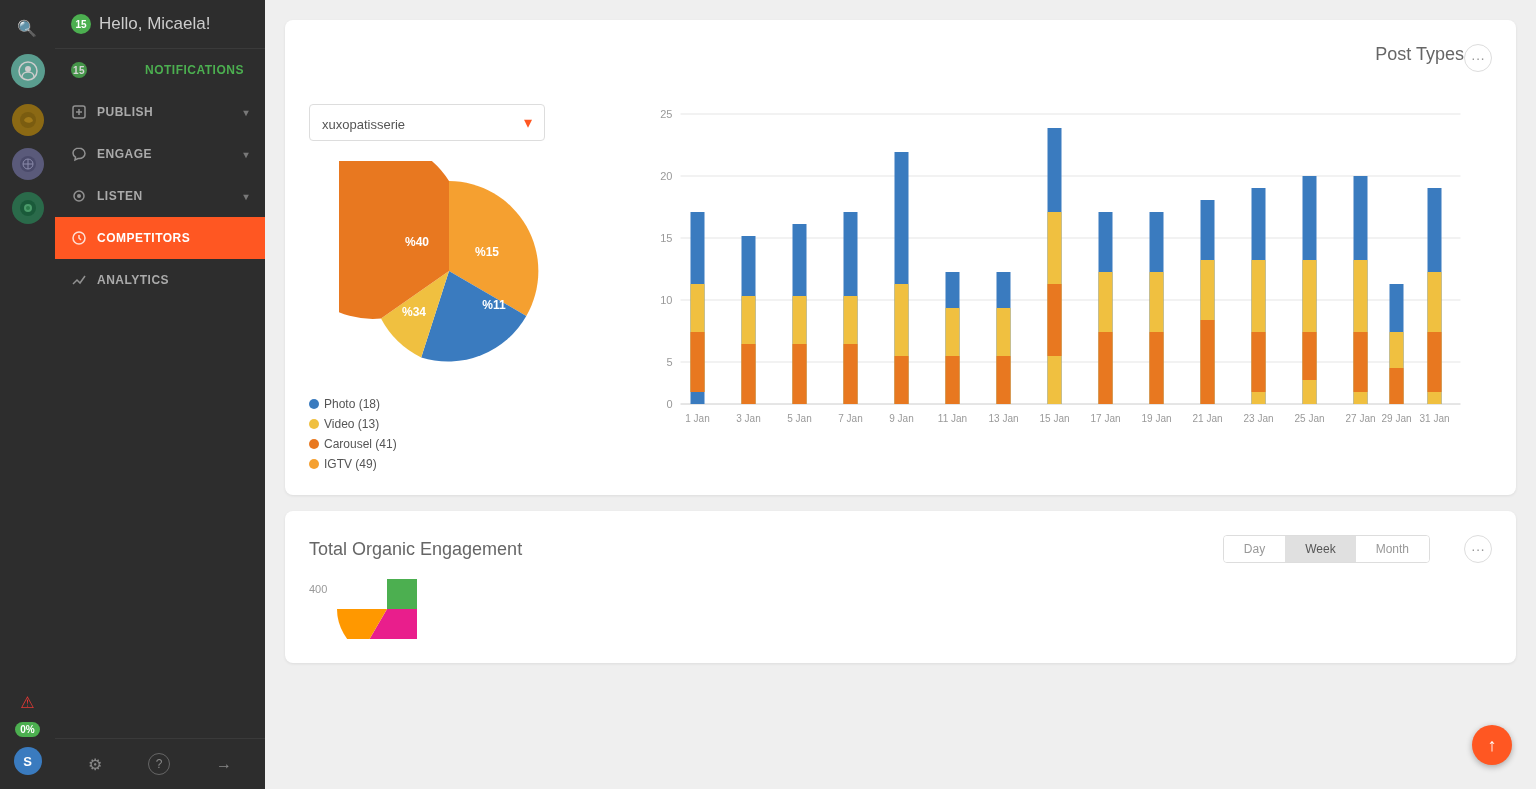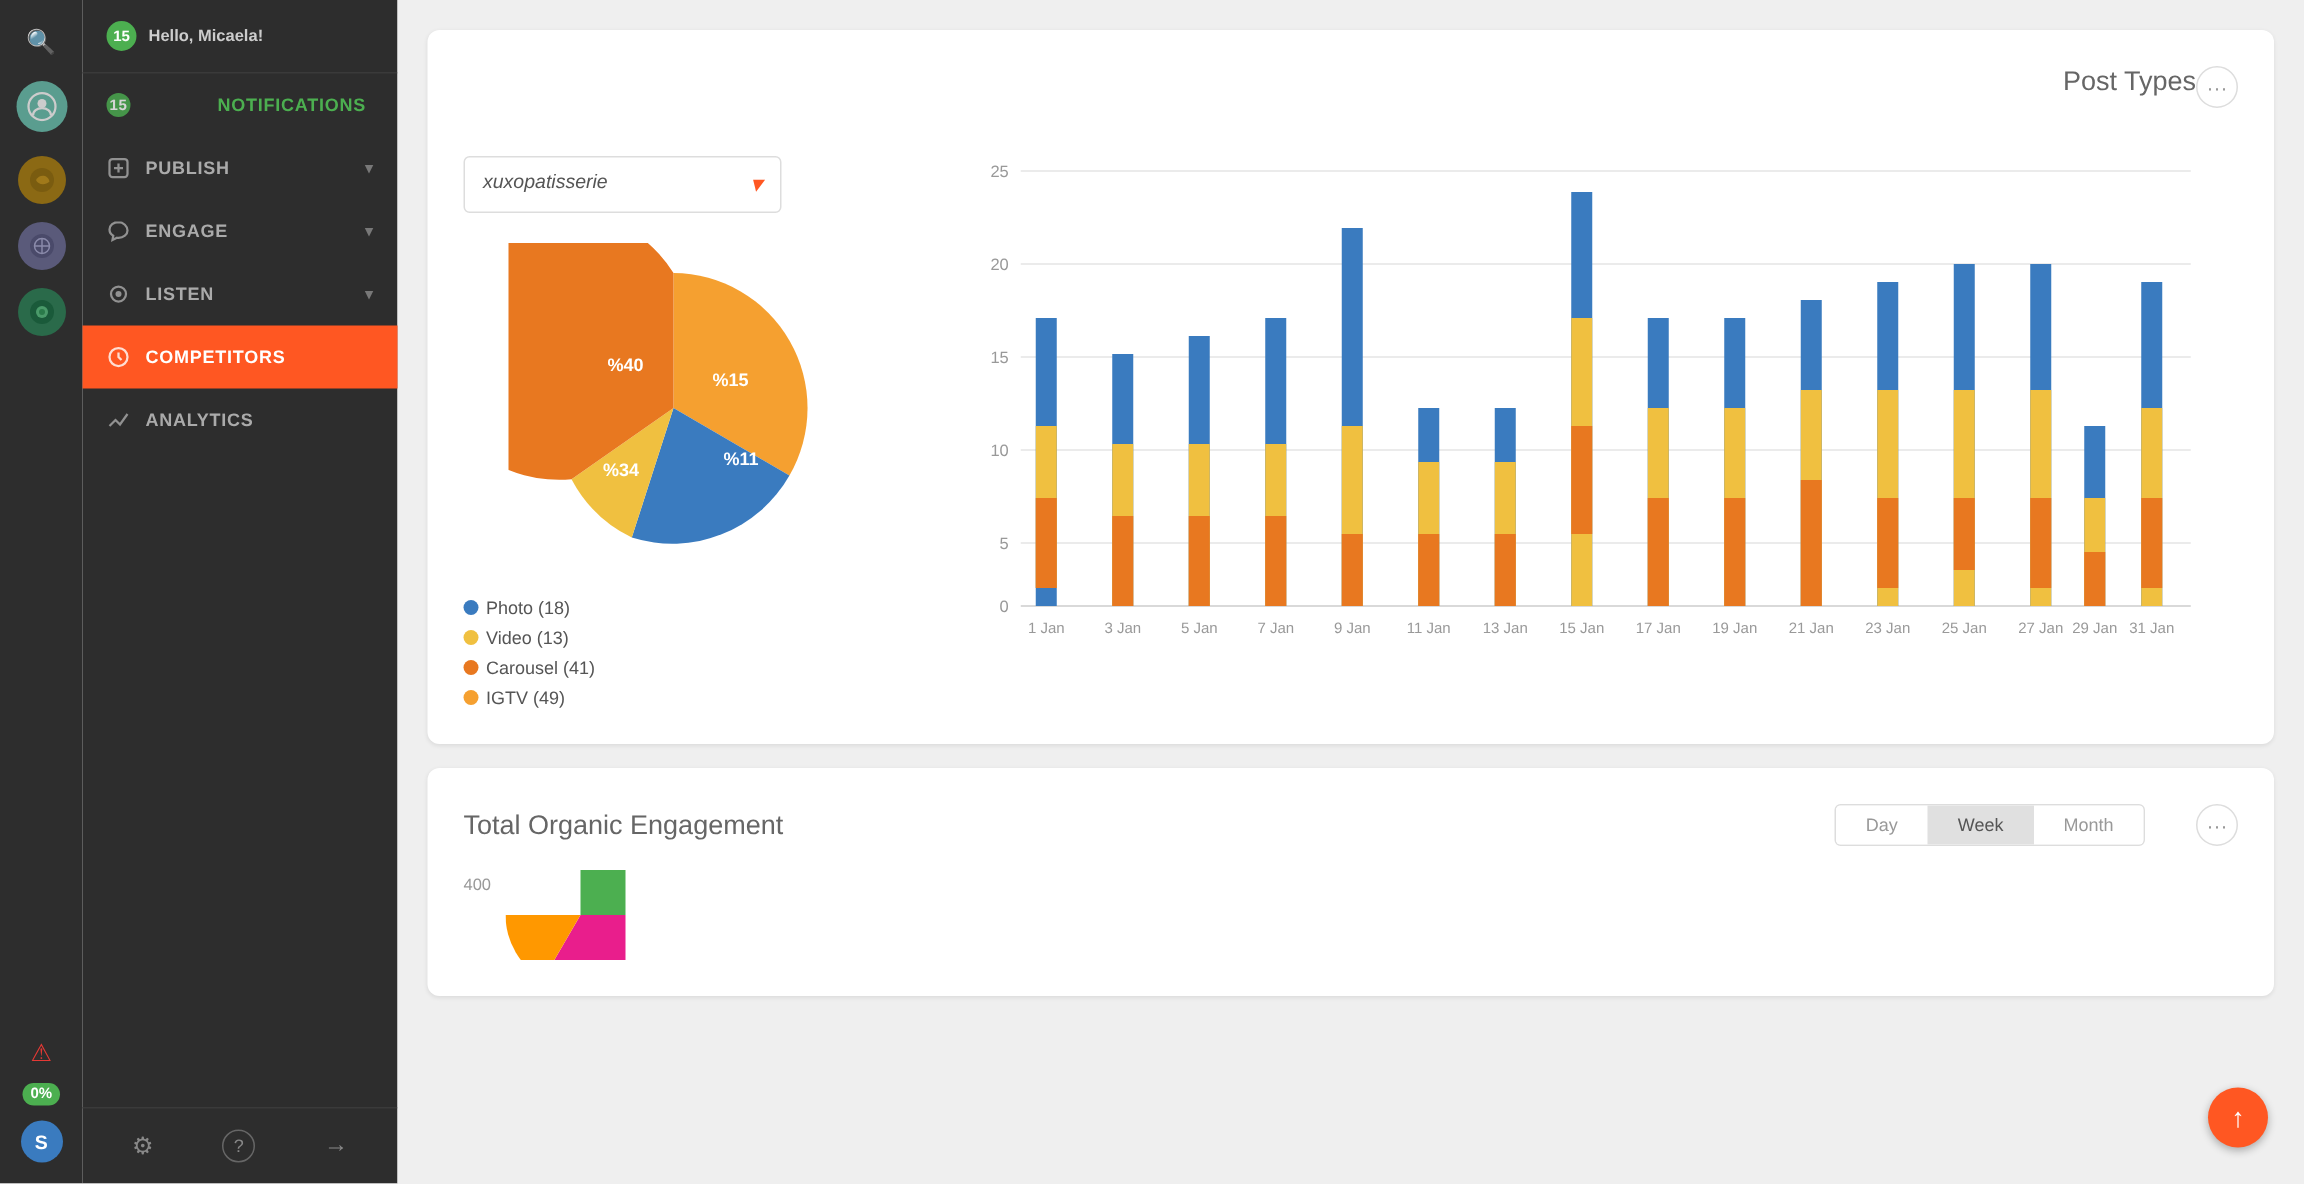--- a/index.html
+++ b/index.html
@@ -130,28 +130,27 @@
       color: #999;
       font-size: 14px;
     }
 
     
     .dropdown {
       border: 1px solid #ddd;
       border-radius: 4px;
       padding: 8px 12px;
       display: flex;
-      align-items: flex-start;
+      align-items: flex-end;
       justify-content: space-between;
-      width: 212px;
+      width: 236px;
       cursor: pointer;
       font-size: 13px;
       color: #555;
       margin-bottom: 20px;
-      font-style: italic;
     }
     .dropdown-chevron { color: #ff5722; font-size: 16px; }
 
     
     .chart-row {
       display: flex;
       gap: 20px;
       align-items: flex-start;
     }
     .pie-section {
@@ -279,21 +278,21 @@
   <div class="icon-strip-bottom">
     <div style="color:#e53935; font-size:16px;">⚠</div>
     <div style="background:#4CAF50; color:white; border-radius:10px; padding:2px 5px; font-size:10px; font-weight:bold;">0%</div>
     <div style="background:#3a7bbf; color:white; border-radius:50%; width:28px; height:28px; display:flex; align-items:center; justify-content:center; font-size:13px; font-weight:bold;">S</div>
   </div>
 </div>
 
 <div class="sidebar">
   <div class="sidebar-header">
     <div class="sidebar-header-icon">15</div>
-    <span style="color:#ccc; font-size:11px;font-weight:bold;">Hello, Micaela!</span>
+    <span style="color:#ccc; font-size:17px;">Hello, Micaela!</span>
   </div>
 
   <div class="sidebar-nav-item" style="color:#4CAF50;">
     <div class="sidebar-header-icon nav-icon">15</div>
     <span style="color:#4CAF50; font-size:12px; font-weight:600; letter-spacing:0.5px;padding-left:48px;">NOTIFICATIONS</span>
   </div>
 
   <div class="sidebar-nav-item">
     <svg class="nav-icon" viewBox="0 0 16 16" fill="none">
         <rect x="2" y="2" width="12" height="12" rx="2" stroke="#aaa" stroke-width="1.5"></rect>

